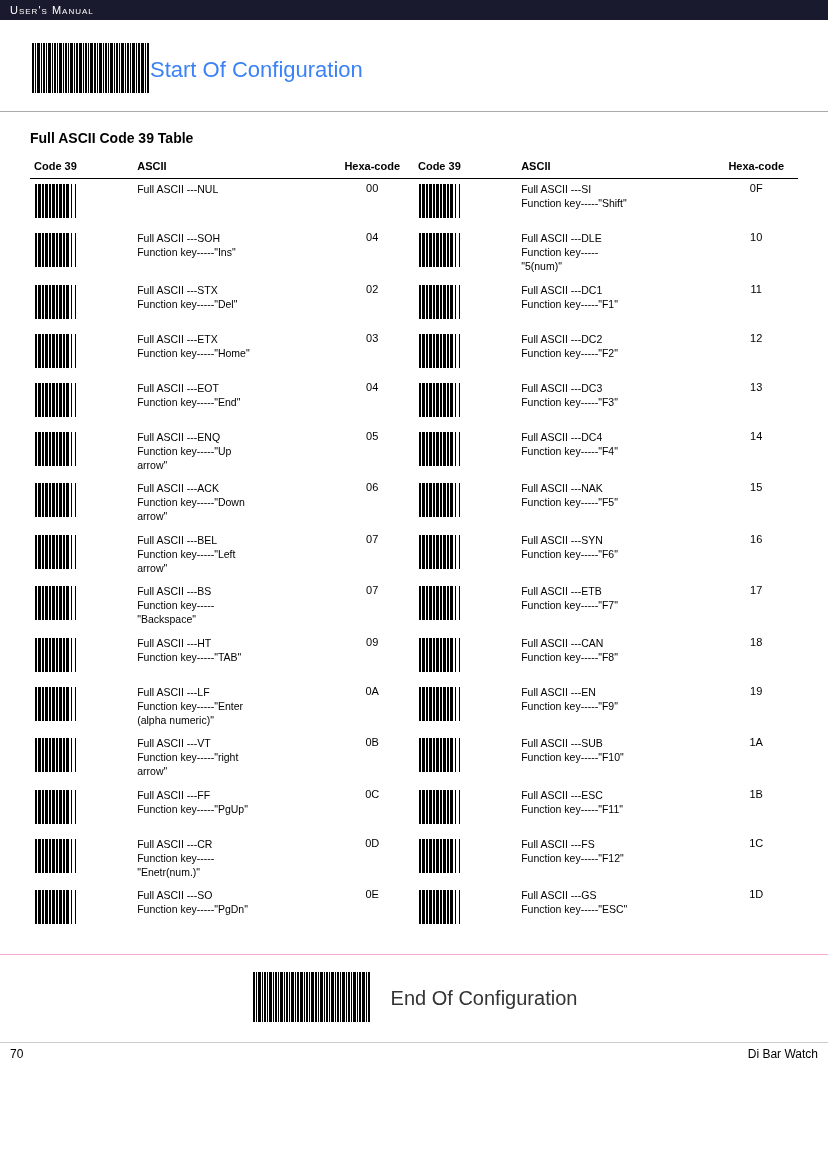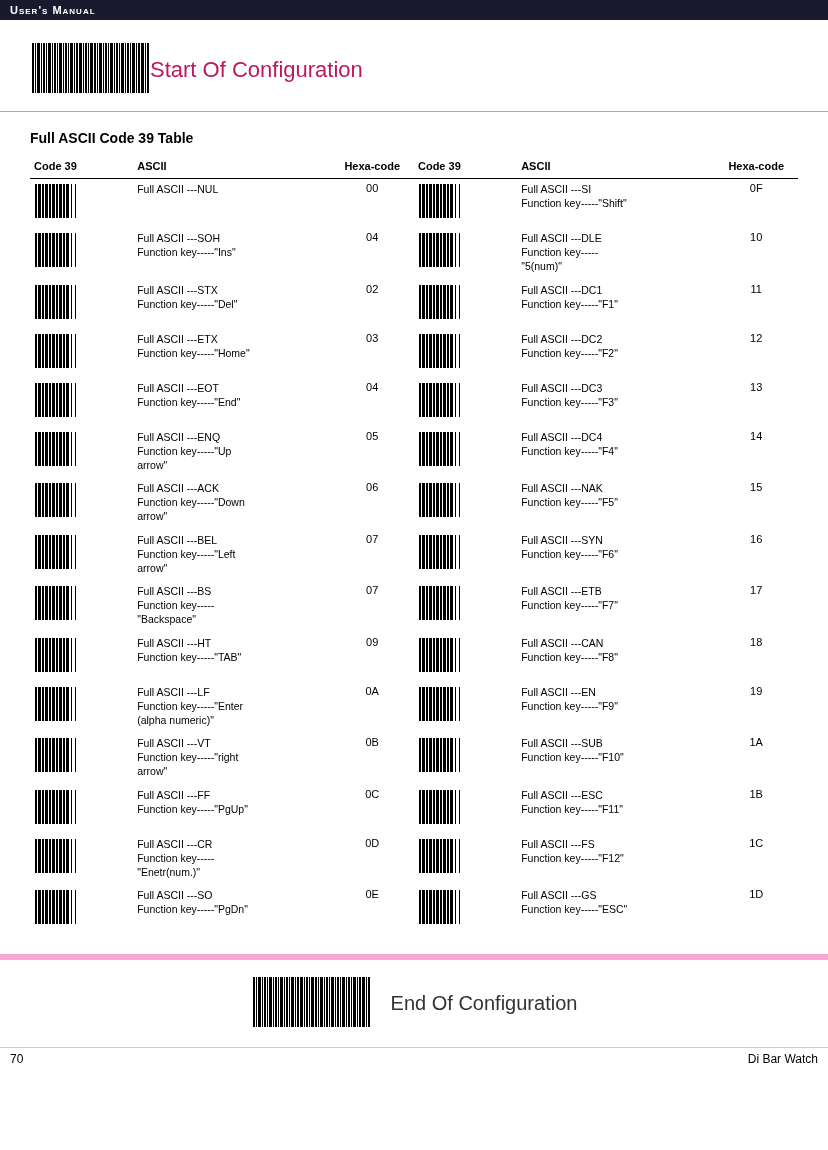--- a/index.html
+++ b/index.html
@@ -9,40 +9,40 @@
       width: 828px;
       min-height: 1150px;
       font-size: 12px;
       color: #000;
     }
     .header-bar {
       background: #1a1a2e;
       color: #fff;
       padding: 4px 10px;
       font-size: 11px;
-      font-weight: bold;
+      font-weight: normal;
       letter-spacing: 1px;
     }
     .header-bar span {
       font-variant: small-caps;
     }
     .top-section {
       display: flex;
       align-items: center;
       padding: 18px 30px 10px 30px;
       border-bottom: 1px solid #aaa;
     }
     .barcode-svg {
       width: 120px;
       height: 60px;
     }
     .start-config-title {
       font-size: 22px;
       font-weight: normal;
-      color: #be185d;
+      color: #3b82f6;
     }
     .main-content {
       padding: 18px 30px 10px 30px;
     }
     .table-title {
       font-size: 14px;
       font-weight: bold;
       margin-bottom: 10px;
       color: #000;
     }
@@ -79,21 +79,21 @@
     }
     .ascii-text {
       font-size: 10.5px;
       line-height: 1.35;
     }
     .bottom-section {
       display: flex;
       align-items: center;
       justify-content: center;
       padding: 12px 30px 8px 30px;
-      border-top: 6px solid #f9a8d4;
+      border-top: 1px solid #f9a8d4;
       margin-top: 10px;
     }
     .end-config-title {
       font-size: 20px;
       font-weight: normal;
       color: #333;
       margin-left: 20px;
     }
     .footer-bar {
       display: flex;

